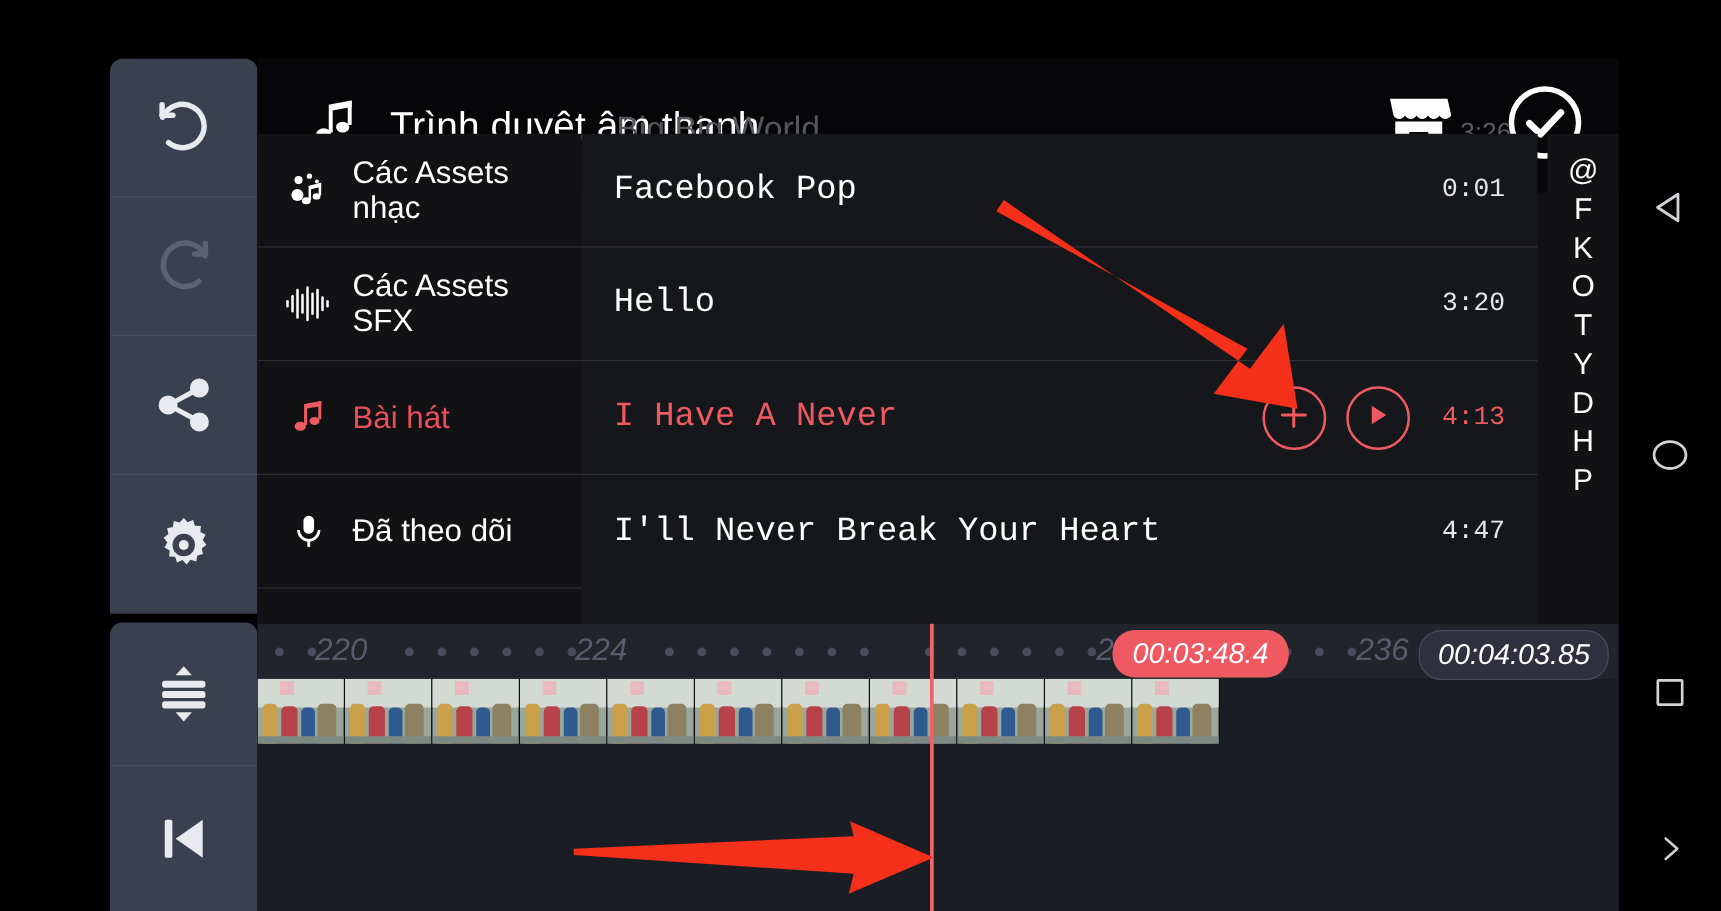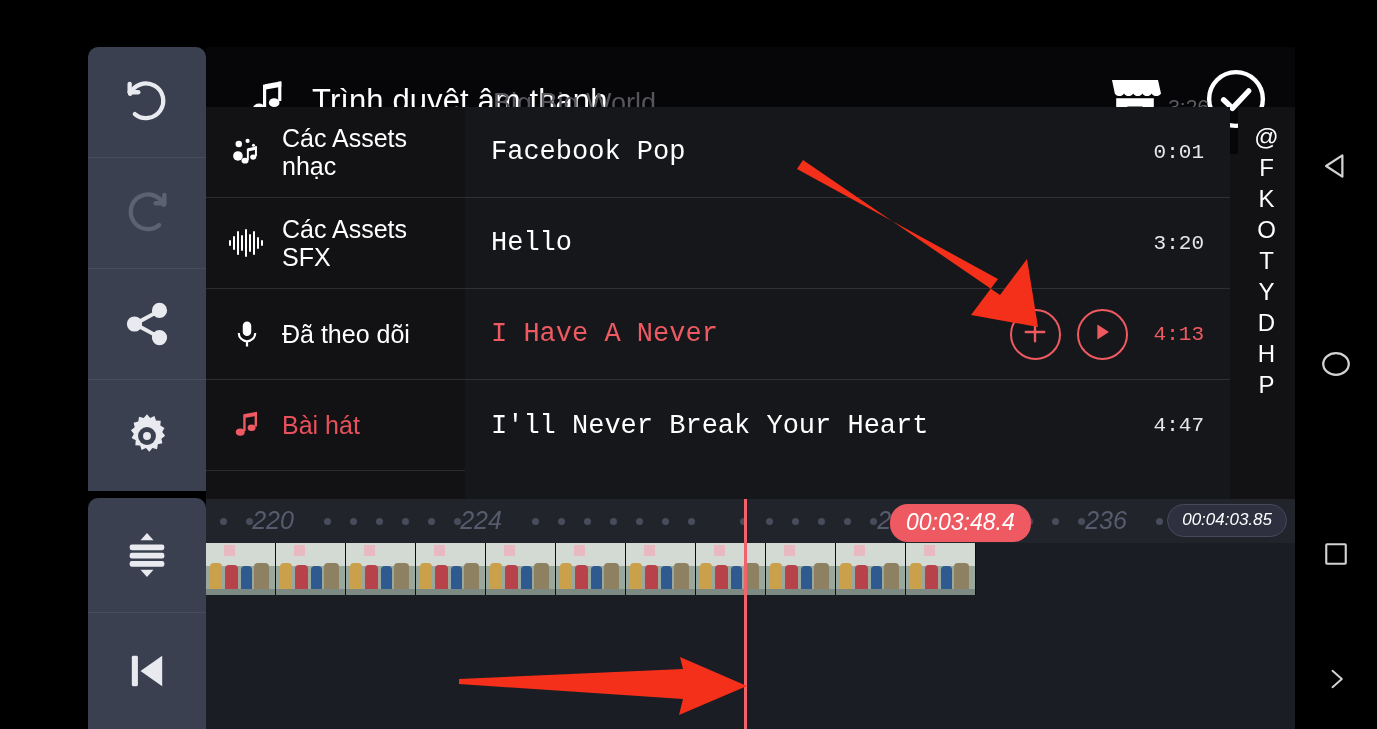--- a/index.html
+++ b/index.html
@@ -66,21 +66,21 @@
   .timeline { position:absolute; left:206px; top:499px; width:1089px; height:230px;
               background:#1b1d24; overflow:hidden; }
   .ruler { position:absolute; left:0; top:0; width:1089px; height:44px; background:#22242c;font-style:italic; }
   .tick-dot { position:absolute; top:19px; width:7px; height:7px; border-radius:50%;
               background:#494c5c; }
   .tick-num { position:absolute; top:7px; color:#585b6d; font-size:25px;
               transform:translateX(-50%); }
   .badge-play { position:absolute; top:5px; left:684px; background:#ef5a62; color:#fff;
                 font-size:23px; padding:5px 16px 6px; border-radius:18px; white-space:nowrap; }
   .badge-total { position:absolute; top:5px; right:8px; background:#2e3040; color:#fff;
-                 font-size:17px; padding:5px 14px 6px; border-radius:18px;
+                 font-size:23px; padding:5px 14px 6px; border-radius:18px;
                  border:1px solid #474a5c; white-space:nowrap; }
 
   .filmstrip { position:absolute; left:0; top:44px; width:1089px; height:52px;
                display:flex; overflow:hidden; }
   .frame { width:70px; height:52px; flex:0 0 70px; border-right:1px solid #0d0d10;
            position:relative; overflow:hidden;
            background:linear-gradient(#cfd6d1 0 42%, #9aa79d 42% 100%); }
   .frame i { position:absolute; display:block; }
   .f-wall  { left:0; top:0; width:100%; height:44%; background:#d3dad4; }
   .f-post  { left:26%; top:3%; width:16%; height:22%; background:#e8b9c0; }
@@ -231,42 +231,42 @@
           <rect x="17" y="2" width="2" height="28" rx="1"></rect>
           <rect x="21" y="7" width="2" height="18" rx="1"></rect>
           <rect x="25" y="4" width="2" height="24" rx="1"></rect>
           <rect x="29" y="10" width="2" height="12" rx="1"></rect>
           <rect x="33" y="13" width="2" height="6" rx="1"></rect>
         </svg>
       </span>
       <span class="mlabel">Các Assets SFX</span>
     </div>
 
-    <div class="mitem">
-      <span class="micon">
-        <svg width="30" height="34" viewBox="0 0 24 24" fill="#ffffff">
-          <rect x="8.6" y="2" width="6.8" height="11.6" rx="3.4"></rect>
-          <path d="M5.4 11.2 a6.6 6.6 0 0 0 13.2 0" fill="none" stroke="#ffffff" stroke-width="1.7"></path>
-          <rect x="11.1" y="17.6" width="1.8" height="4.4"></rect>
-        </svg>
-      </span>
-      <span class="mlabel">Đã theo dõi</span>
-    </div>
-
     <div class="mitem active">
       <span class="micon">
         <svg width="30" height="30" viewBox="0 0 24 24" fill="#ef5a62">
           <path d="M10 3.2 L20 1.4 V4.6 L10 6.4 Z"></path>
           <rect x="9" y="3.4" width="1.9" height="13.4"></rect>
           <rect x="18.1" y="1.6" width="1.9" height="11.6"></rect>
           <ellipse cx="6.6" cy="17.6" rx="3.6" ry="2.9"></ellipse>
           <ellipse cx="15.7" cy="14.2" rx="3.2" ry="2.6"></ellipse>
         </svg>
       </span>
       <span class="mlabel">Bài hát</span>
+    </div>
+
+    <div class="mitem">
+      <span class="micon">
+        <svg width="30" height="34" viewBox="0 0 24 24" fill="#ffffff">
+          <rect x="8.6" y="2" width="6.8" height="11.6" rx="3.4"></rect>
+          <path d="M5.4 11.2 a6.6 6.6 0 0 0 13.2 0" fill="none" stroke="#ffffff" stroke-width="1.7"></path>
+          <rect x="11.1" y="17.6" width="1.8" height="4.4"></rect>
+        </svg>
+      </span>
+      <span class="mlabel">Đã theo dõi</span>
     </div>
   </div>
 
   <div class="list">
 
     <div class="row">
       <span class="rname">Facebook Pop</span>
       <span class="rtime">0:01</span>
     </div>
 

